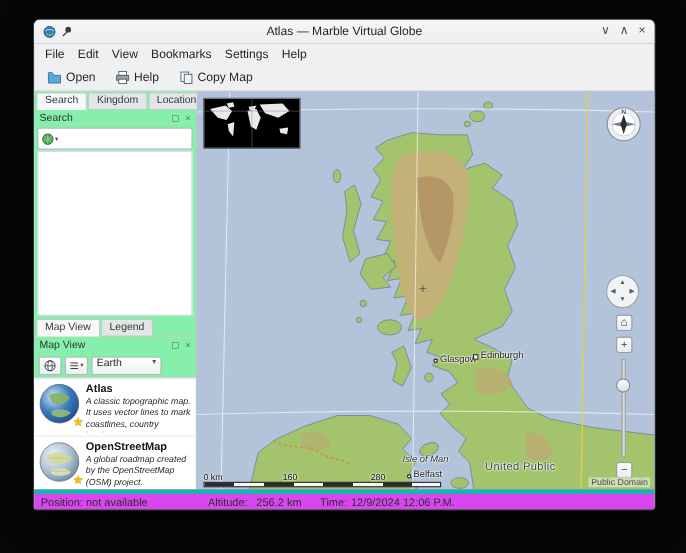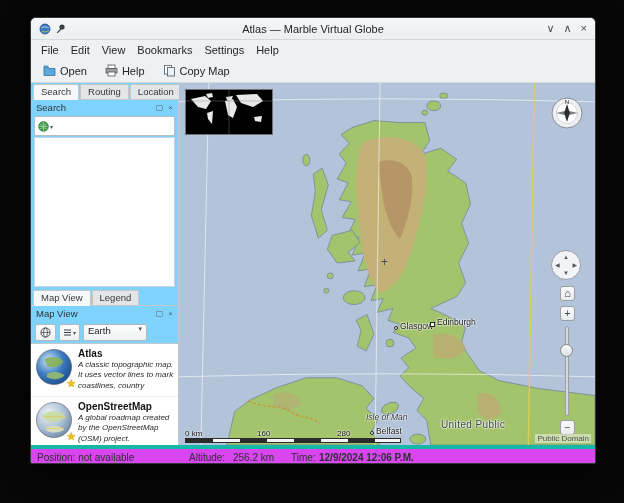--- a/index.html
+++ b/index.html
@@ -26,21 +26,21 @@
   
   .toolbar { flex:0 0 24px; display:flex; align-items:center; gap:6px; padding:0 6px; border-bottom:1px solid #d5d8da; }
   .tool-btn { display:flex; align-items:center; gap:4px; font-size:11px; color:#232629;
     background:transparent; border:1px solid transparent; border-radius:2px; padding:2px 5px; cursor:pointer;
     font-family:inherit; }
   .tool-btn svg { display:block; }
 
   .content { flex:1; display:flex; min-height:0; }
 
   
-  .sidebar { flex:0 0 148px; width:148px; border-right:1px solid #c3c7ca; display:flex; flex-direction:column; background:#7dd3fc; min-height:0; }
+  .sidebar { flex:0 0 148px; width:148px; border-right:1px solid #c3c7ca; display:flex; flex-direction:column; background:#86efac; min-height:0; }
   .tabrow { flex:0 0 17px; display:flex; align-items:flex-end; padding:1px 2px 0 2px; border-bottom:1px solid #c4c8cb; font-size:9.5px; color:#33383c; }
   .tab { padding:1px 7px 2px 7px; border:1px solid #c4c8cb; border-bottom:none; background:#e3e5e7;
     border-radius:2px 2px 0 0; margin-right:1px; cursor:pointer; white-space:nowrap; }
   .tab.active { background:#f7f8f9; margin-bottom:-1px; padding-bottom:3px; }
 
   .dock-header { flex:0 0 15px; display:flex; align-items:center; padding:0 5px; font-size:9.5px; color:#2f3337; }
   .dock-title { flex:1; }
   .dock-btn { font-size:8px; color:#5a5e62; margin-left:5px; cursor:pointer; line-height:1; }
 
   .search-row { flex:0 0 20px; margin:1px 3px; background:#fff; border:1px solid #b6bcc0; border-radius:2px;
@@ -110,21 +110,21 @@
   .scale-text { position:relative; height:9px; font-size:8px; color:#111;
     text-shadow:0 0 2px #fff,0 0 2px #fff; }
   .scale-text span { position:absolute; top:0; }
   .st-0 { left:0; } .st-160 { left:72px; } .st-280 { left:152px; }
   .scale-stripes { height:5px; border:1px solid #2b2b2b;
     background:repeating-linear-gradient(90deg,#2b2b2b 0 27px,#f7f7f7 27px 54px); }
 
   
   .statusbar { flex:0 0 18px; border-top:4px solid #14b8a6; background:#d946ef; position:relative; font-size:10px; color:#2b2e31; }
   .statusbar span { position:absolute; top:3px; white-space:nowrap; }
-  .sb-pos { left:6px; } .sb-altl { left:158px; } .sb-altv { left:202px; } .sb-timel { left:260px; } .sb-timev { left:288px;font-weight:bold; }
+  .sb-pos { left:6px; } .sb-altl { left:158px; } .sb-altv { left:202px; } .sb-timel { left:260px; } .sb-timev { left:288px; }
 </style>
 </head>
 <body>
 
 <div class="screen">
   <div class="window">
 
     <div class="titlebar">
       <div class="tb-left">
         <svg width="12" height="12" viewBox="0 0 12 12">
@@ -178,21 +178,21 @@
         <span>Copy Map</span>
       </button>
     </div>
 
     <div class="content">
 
       <div class="sidebar">
 
         <div class="tabrow">
           <div class="tab active">Search</div>
-          <div class="tab">Routing</div>
+          <div class="tab">Kingdom</div>
           <div class="tab">Location</div>
         </div>
 
         <div class="dock-header">
           <span class="dock-title">Search</span>
           <span class="dock-btn">▢</span>
           <span class="dock-btn">×</span>
         </div>
 
         <div class="search-row">

